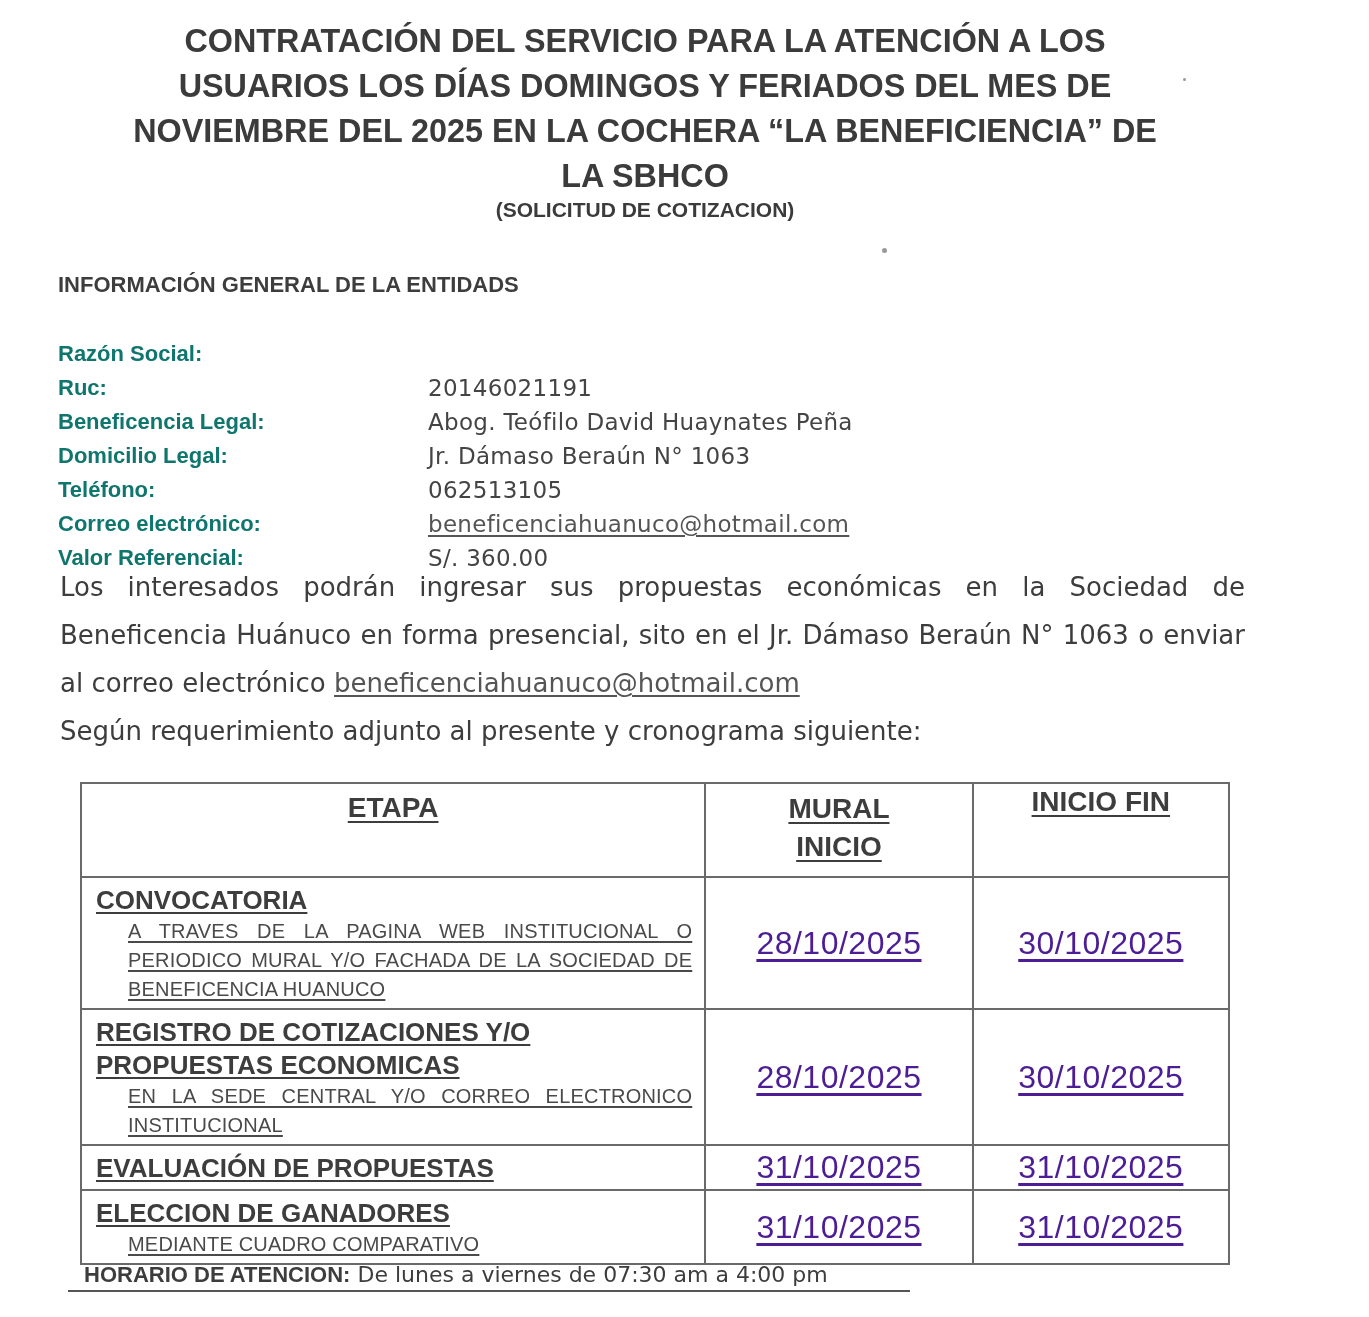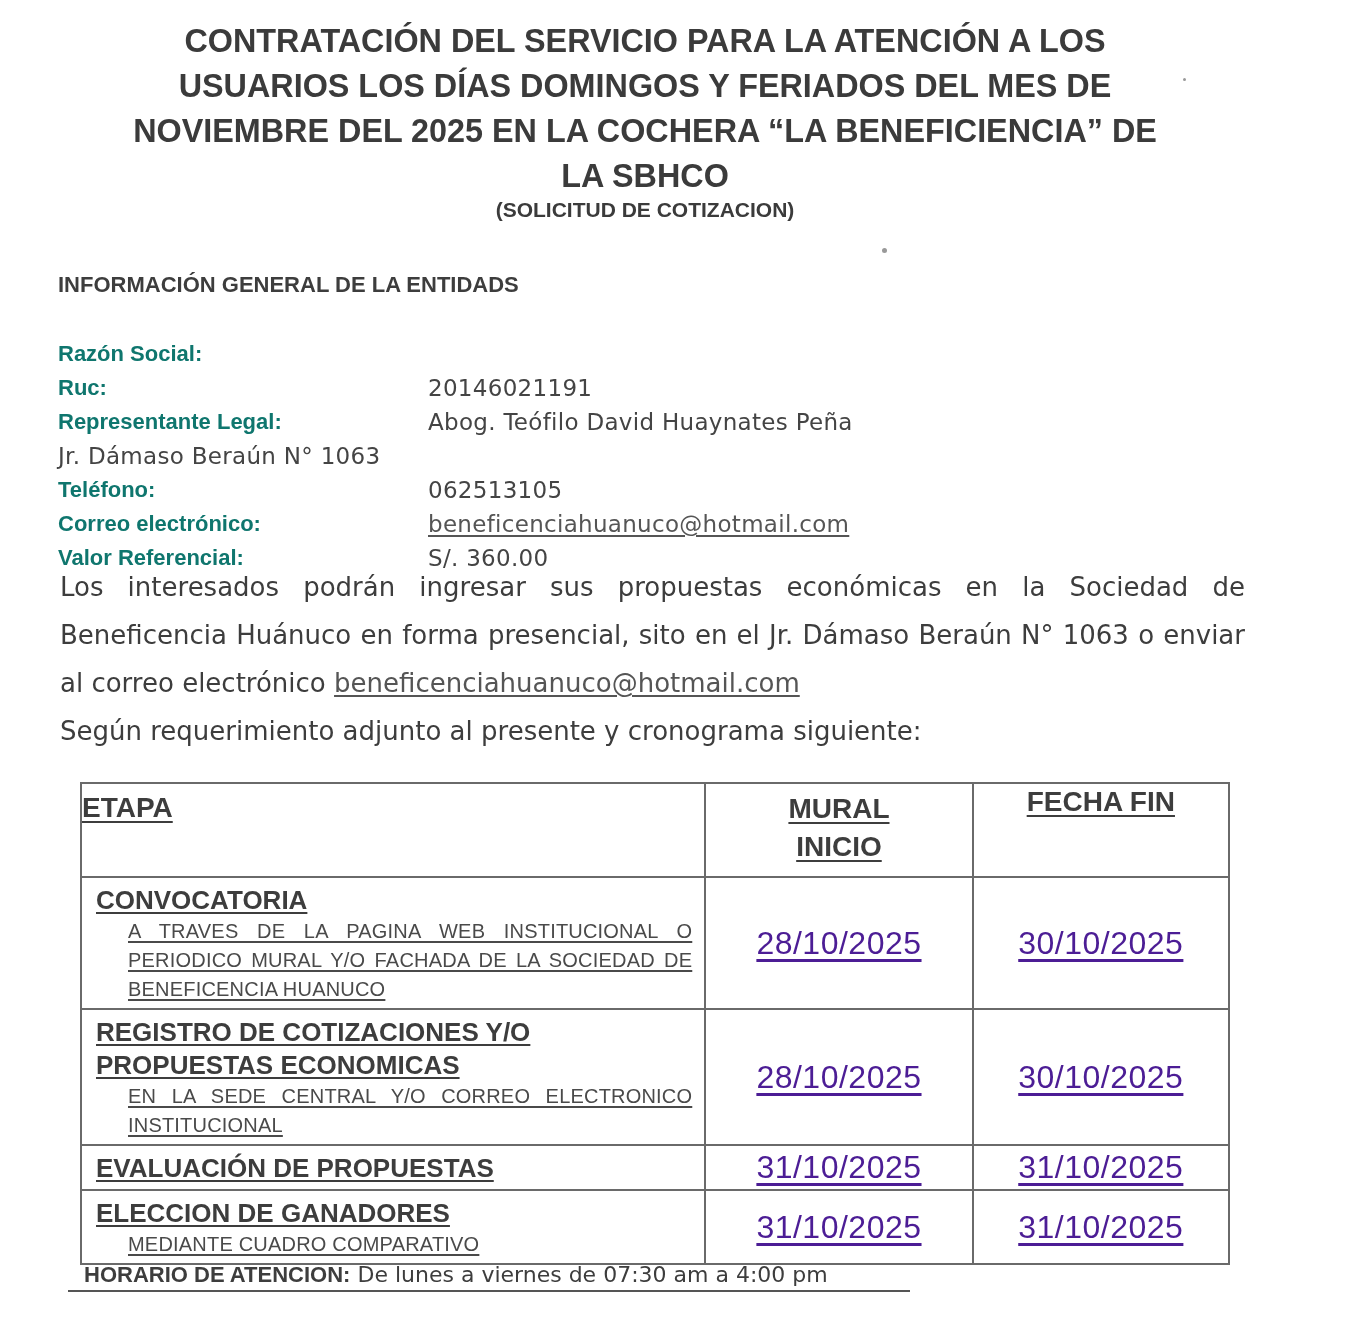--- a/index.html
+++ b/index.html
@@ -30,21 +30,21 @@
     position: absolute; left: 60px; top: 563px; width: 1185px;
     font-size: 26px; line-height: 48px; color: #3d3d3d; text-align: justify;
   }
   .para p { margin: 0; }
   table.sched {
     position: absolute; left: 80px; top: 782px; width: 1150px;
     border-collapse: collapse; font-family: "Liberation Sans", sans-serif;
   }
   .sched td, .sched th { border: 2px solid #6a6a6a; vertical-align: top; padding: 0; }
   .sched th { font-size: 28px; font-weight: bold; color: #3d3d3d; text-decoration: underline; text-underline-offset: 4px; }
-  .th-etapa { width: 563px; height: 84px; text-align: left; padding-top: 8px !important; border-radius: 19px; }
+  .th-etapa { width: 563px; height: 84px; text-align: center; padding-top: 8px !important; border-radius: 19px; }
   .th-inicio { width: 240px; text-align: center; line-height: 38px; padding-top: 6px !important; }
   .th-fin { width: 230px; text-align: center; padding-top: 2px !important; }
   .stage { padding: 6px 12px 4px 14px !important; }
   .stage-title { font-size: 26px; font-weight: bold; color: #3d3d3d; text-decoration: underline; text-underline-offset: 3px; line-height: 33px; }
   .stage-desc { font-size: 20px; color: #4a4a4a; text-decoration: underline; text-underline-offset: 3px; line-height: 29px; text-align: justify; letter-spacing: 0.2px; margin-left: 32px; }
   .date { font-size: 32px; color: #4c1d95; text-decoration: underline; text-underline-offset: 5px; text-align: center; vertical-align: middle !important; letter-spacing: 0.5px; }
   .hours {
     position: absolute; left: 68px; top: 1262px; width: 826px;
     border-bottom: 2px solid #555; padding-left: 16px; padding-bottom: 2px; font-size: 22px; color: #3d3d3d;
   }
@@ -66,24 +66,25 @@
 
 <div class="info">
   <div class="info-row">
     <span class="info-label">Razón Social:</span>
   </div>
   <div class="info-row">
     <span class="info-label">Ruc:</span>
     <span class="info-value">20146021191</span>
   </div>
   <div class="info-row">
-    <span class="info-label">Representante Legal:</span>
+    <span class="info-label">Beneficencia Legal:</span>
     <span class="info-value">Abog. Teófilo David Huaynates Peña</span>
   </div>
   <div class="info-row">
+    <span class="info-label">Domicilio Legal:</span>
     <span class="info-value">Jr. Dámaso Beraún N° 1063</span>
   </div>
   <div class="info-row">
     <span class="info-label">Teléfono:</span>
     <span class="info-value">062513105</span>
   </div>
   <div class="info-row">
     <span class="info-label">Correo electrónico:</span>
     <span class="info-value link">beneficenciahuanuco@hotmail.com</span>
   </div>
@@ -99,21 +100,21 @@
 </div>
 
 <table class="sched">
   <tbody>
       <tr>
     <th class="th-etapa">ETAPA</th>
     <th class="th-inicio">
       <div>MURAL</div>
       <div>INICIO</div>
     </th>
-    <th class="th-fin">FECHA FIN</th>
+    <th class="th-fin">INICIO FIN</th>
   </tr>
   <tr style="height:122px">
     <td class="stage">
       <div class="stage-title">CONVOCATORIA</div>
       <div class="stage-desc">A TRAVES DE LA PAGINA WEB INSTITUCIONAL O PERIODICO MURAL Y/O FACHADA DE LA SOCIEDAD DE BENEFICENCIA HUANUCO</div>
     </td>
     <td class="date">28/10/2025</td>
     <td class="date">30/10/2025</td>
   </tr>
   <tr style="height:124px">

